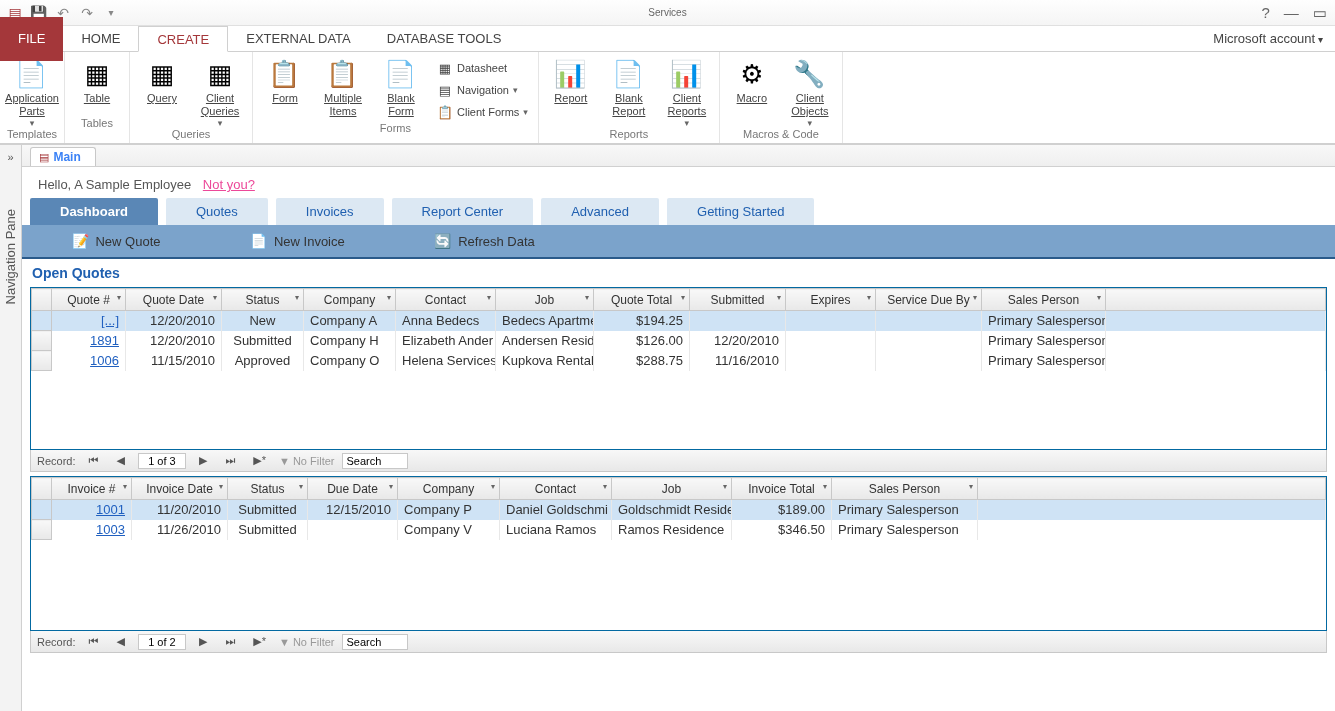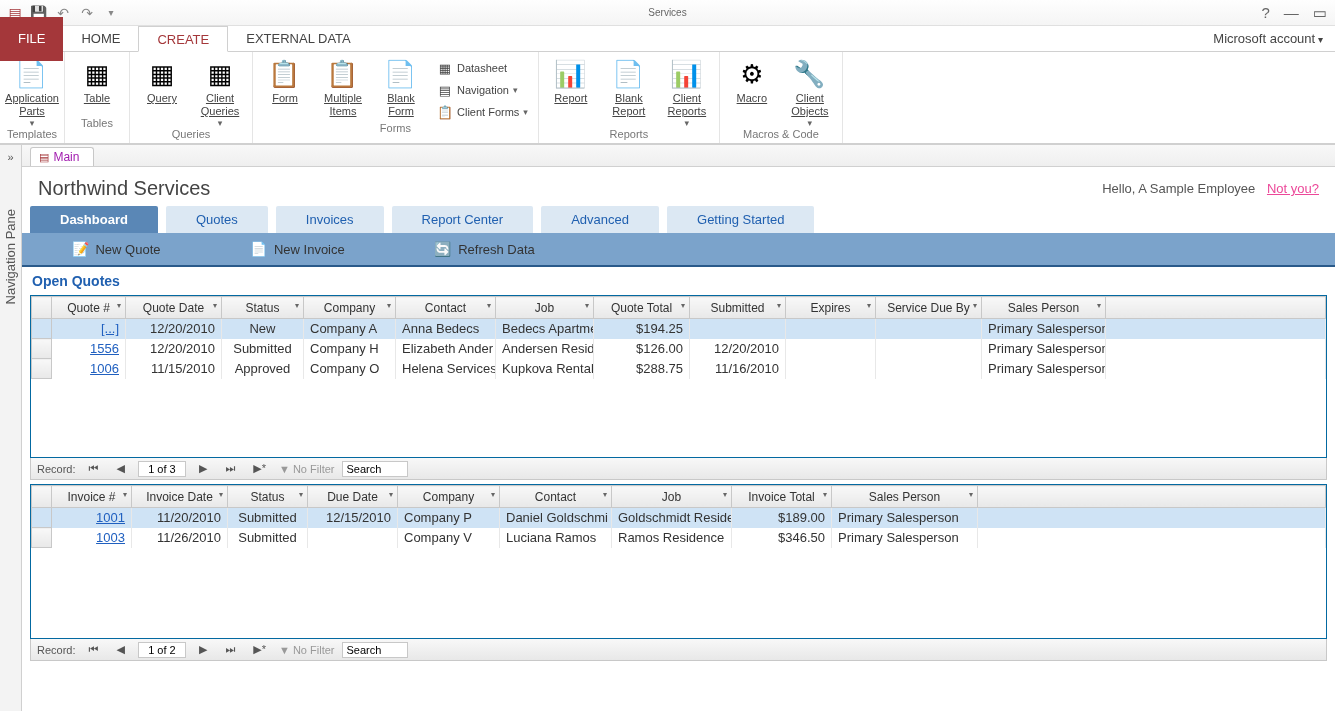--- a/index.html
+++ b/index.html
@@ -36,21 +36,21 @@
 
 .workspace { position: absolute; top: 144px; left: 0; right: 0; bottom: 0; display: flex; border-top: 1px solid #d0d0d0; }
 .nav-pane { width: 22px; background: #f3f3f3; border-right: 1px solid #d0d0d0; display: flex; flex-direction: column; align-items: center; }
 .nav-expand { font-size: 11px; color: #555; padding: 6px 0; cursor: pointer; }
 .nav-pane-text { writing-mode: vertical-rl; transform: rotate(180deg); color: #555; font-size: 13px; padding: 40px 0; }
 
 .doc-area { flex: 1; display: flex; flex-direction: column; background: #fff; }
 .doc-tab-row { height: 22px; background: linear-gradient(#f8f8f8,#efefef); border-bottom: 1px solid #d0d0d0; display: flex; align-items: flex-end; padding-left: 8px; }
 .doc-tab { background: #fff; border: 1px solid #c8c8c8; border-bottom: none; border-radius: 3px 3px 0 0; padding: 2px 14px 2px 8px; display: flex; align-items: center; gap: 4px; font-size: 12px; cursor: pointer; }
 .doc-tab .ico { color: #a4373a; font-size: 11px; }
-.doc-tab .lbl { color: #a21caf; font-weight: normal; }
+.doc-tab .lbl { color: #3b82f6; font-weight: bold; }
 
 .form-body { flex: 1; padding: 0; overflow: hidden; display: flex; flex-direction: column; }
 .form-header { padding: 10px 16px 6px; display: flex; justify-content: space-between; align-items: center; }
 .form-title { font-size: 20px; color: #444; }
 .greet { color: #555; font-size: 13px; }
 .greet a { color: #ec4899; text-decoration: underline; cursor: pointer; margin-left: 8px; }
 
 .form-tabs { display: flex; gap: 8px; padding: 0 8px; align-items: center; }
 .ftab { background: #dce8f3; color: #2060b0; padding: 6px 30px; border-radius: 2px 2px 0 0; cursor: pointer; font-size: 13px; }
 .ftab.active { background: #5a87b6; color: #fff; font-weight: 600; }
@@ -98,20 +98,21 @@
     <span>—</span>
     <span>▭</span>
   </div>
 </div>
 
 <div class="tabs-row">
   <div class="file-tab">FILE</div>
   <div class="rib-tab">HOME</div>
   <div class="rib-tab active">CREATE</div>
   <div class="rib-tab">EXTERNAL DATA</div>
+  <div class="rib-tab">DATABASE TOOLS</div>
   <div class="account-link">Microsoft account</div>
 </div>
 
 <div class="ribbon">
   <div class="rib-group">
     <div class="rib-group-body">
       <div class="rib-btn-lg dd">
         <span class="ico">📄</span>
         <span class="lbl" style="white-space:pre">Application
 Parts</span>
@@ -217,21 +218,20 @@
   </div>
   <div class="doc-area">
     <div class="doc-tab-row">
       <div class="doc-tab">
         <span class="ico">▤</span>
         <span class="lbl">Main</span>
       </div>
     </div>
     <div class="form-body">
       <div class="form-header">
-        <div class="form-title">Northwind Services</div>
         <div class="greet">
           <span>Hello, A Sample Employee</span>
           <a>Not you?</a>
         </div>
       </div>
       <div class="form-tabs">
         <div class="ftab active">Dashboard</div>
         <div class="ftab">Quotes</div>
         <div class="ftab">Invoices</div>
         <div class="ftab">Report Center</div>
@@ -301,21 +301,21 @@
                 <td>Bedecs Apartme</td>
                 <td class="num">$194.25</td>
                 <td class="num"></td>
                 <td></td>
                 <td></td>
                 <td>Primary Salesperson</td>
                 <td></td>
               </tr>
               <tr>
                 <td class="rowsel"></td>
-                <td class="link">1556</td>
+                <td class="link">1891</td>
                 <td class="num">12/20/2010</td>
                 <td class="center">Submitted</td>
                 <td>Company H</td>
                 <td>Elizabeth Ander</td>
                 <td>Andersen Resid</td>
                 <td class="num">$126.00</td>
                 <td class="num">12/20/2010</td>
                 <td></td>
                 <td></td>
                 <td>Primary Salesperson</td>

